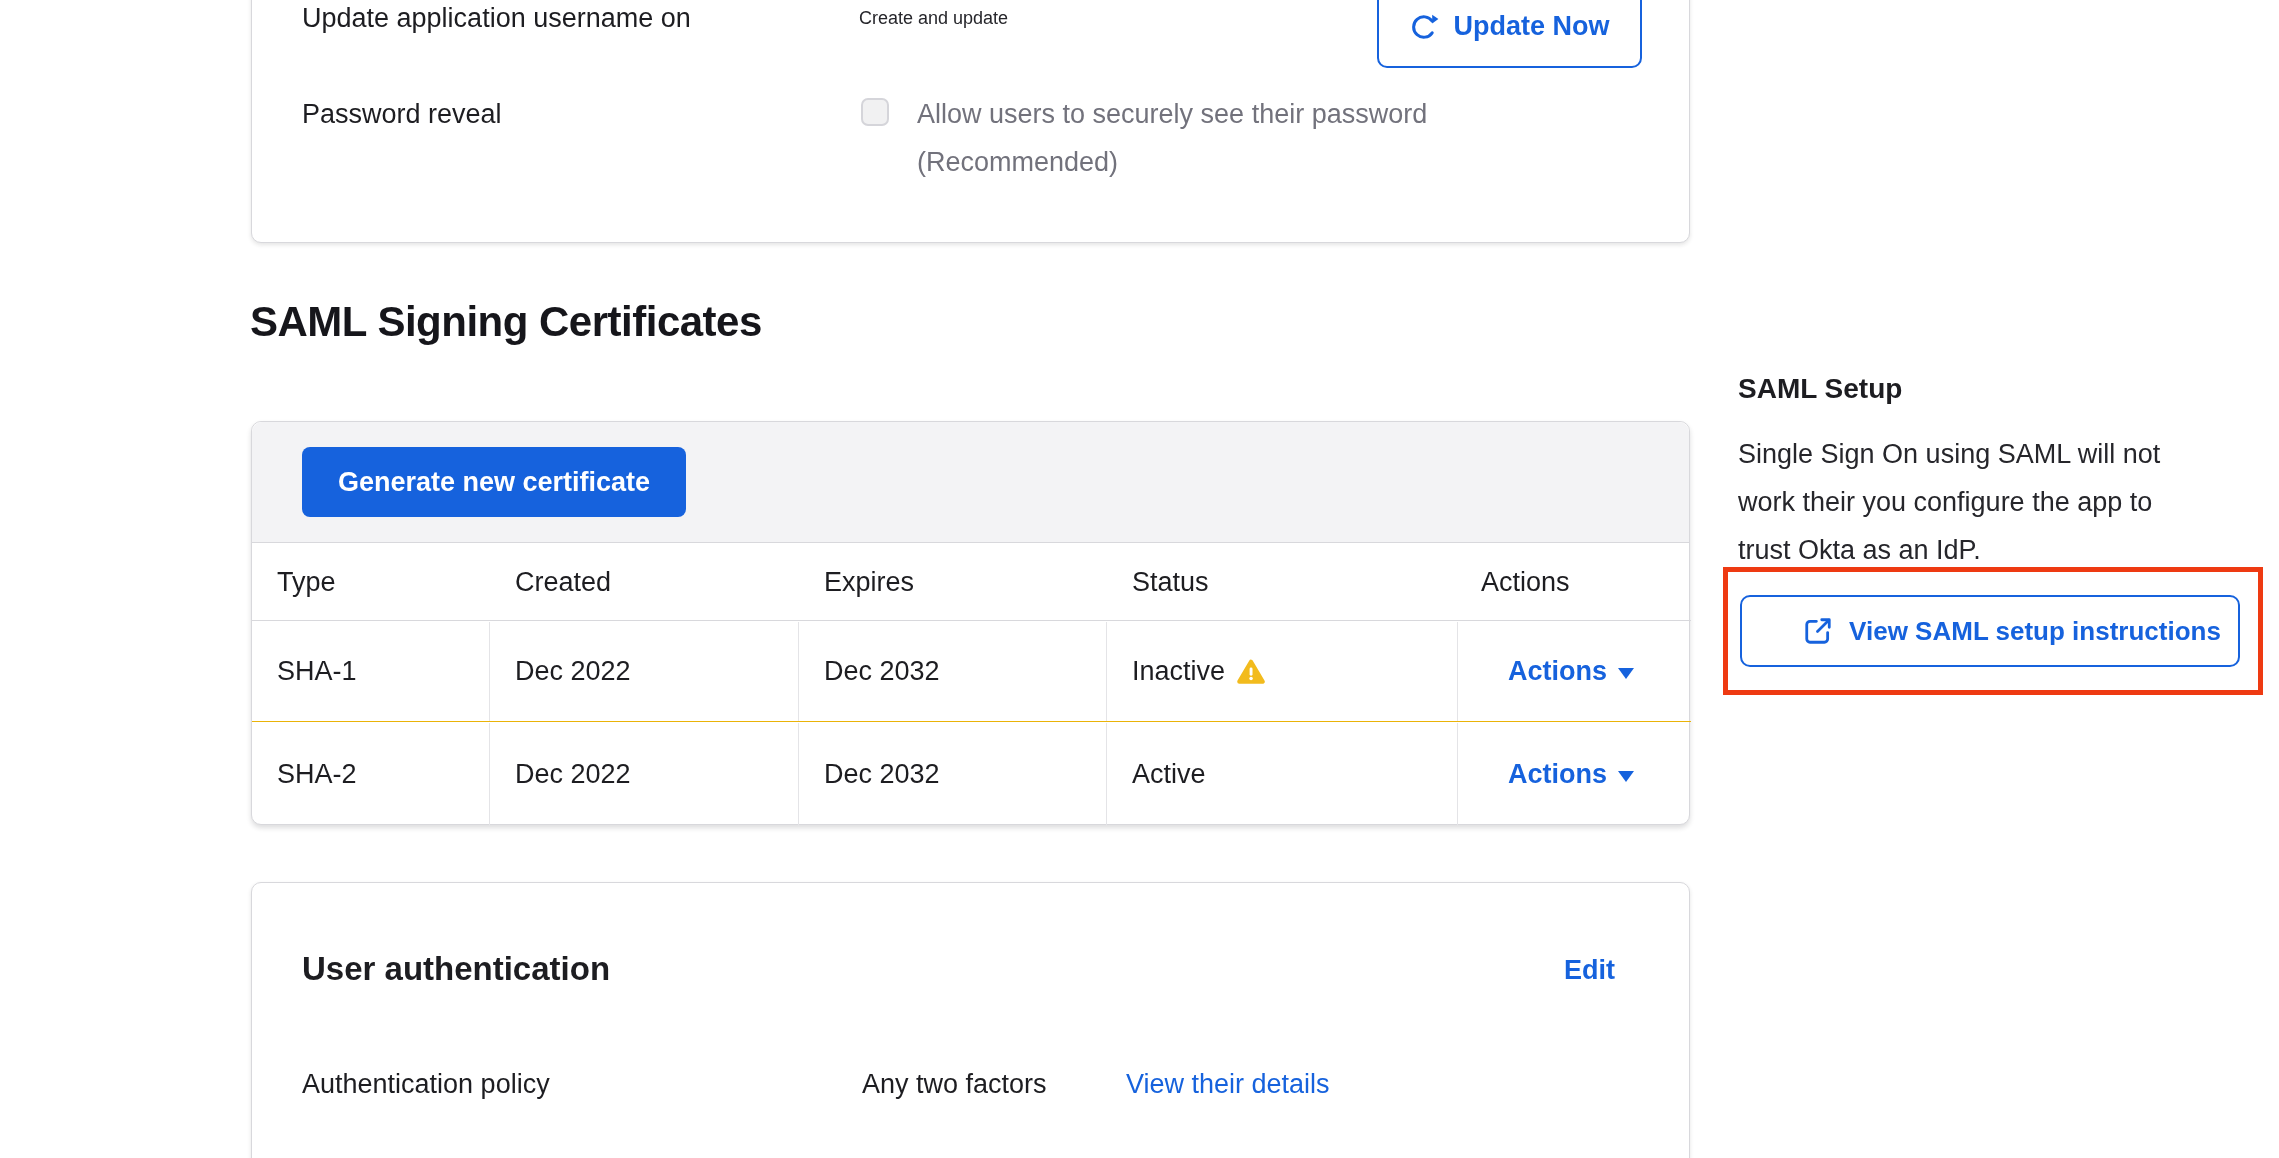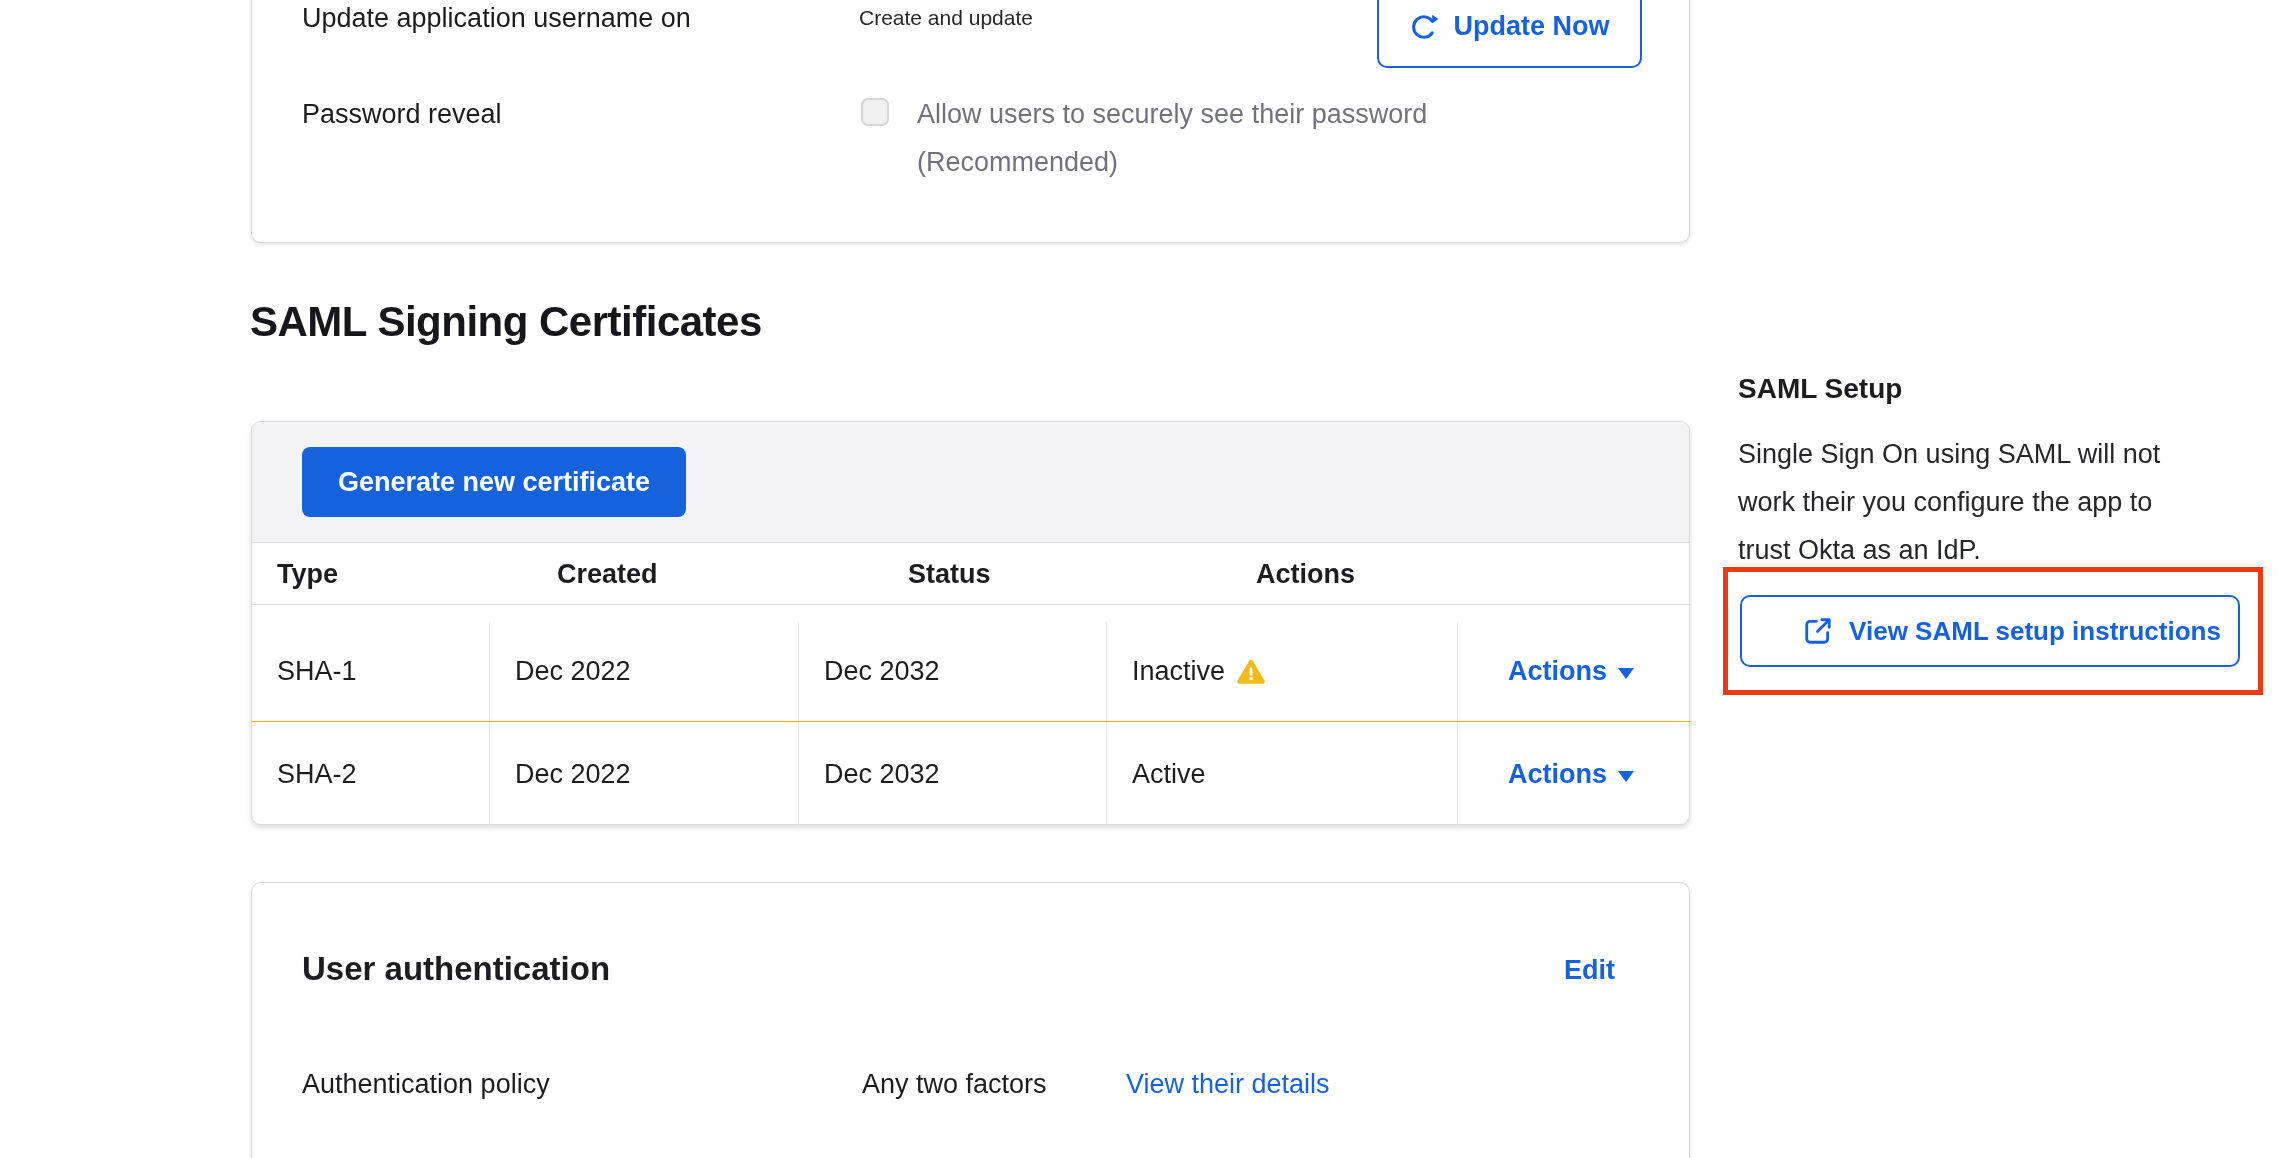--- a/index.html
+++ b/index.html
@@ -6,21 +6,21 @@
   html,body { background:#fff; }
   body { font-family:"Liberation Sans", sans-serif; color:#1d1d21; }
   .page { position:relative; width:2279px; height:1158px; overflow:hidden; background:#fff; }
 
   .card { position:absolute; background:#fff; border:1px solid #d8d8dc; border-radius:10px;
           box-shadow:0 2px 4px rgba(29,29,33,.12); }
 
   
   .top-panel { left:251px; top:-24px; width:1439px; height:267px; }
   .top-panel .lbl { position:absolute; font-size:27px; line-height:34px; color:#1d1d21; }
-  .top-panel .val { position:absolute; font-size:21px; line-height:34px; color:#26262b; }
+  .top-panel .val { position:absolute; font-size:18px; line-height:34px; color:#26262b; }
   .update-now { position:absolute; left:1125px; top:8px; width:265px; height:83px;
                 background:#fff; border:2px solid #1662dd; border-radius:10px;
                 display:flex; align-items:center; justify-content:center; gap:14px;
                 color:#1662dd; font-size:27px; font-weight:700; cursor:pointer; }
   .checkbox { position:absolute; left:609px; top:121px; width:28px; height:28px;
               background:#f1f1f2; border:2px solid #d5d5da; border-radius:7px; }
   .cb-text { position:absolute; left:665px; top:113px; font-size:27px; line-height:48px; color:#72727c; }
 
   
   .page-title { position:absolute; left:250px; top:298px; font-size:42px; font-weight:700;
@@ -28,21 +28,21 @@
 
   
   .cert-panel { left:251px; top:421px; width:1439px; height:404px; box-shadow:0 3px 5px rgba(29,29,33,.15); }
   .cert-band { position:absolute; left:0; top:0; width:100%; height:121px; background:#f3f3f5;
                border-bottom:1px solid #d8d8dc; border-radius:10px 10px 0 0; }
   .gen-btn { position:absolute; left:50px; top:25px; width:384px; height:70px; background:#1662dd;
              border:none; border-radius:8px; color:#fff; font-size:27px; font-weight:700;
              font-family:"Liberation Sans",sans-serif; display:flex; align-items:center; justify-content:center; cursor:pointer; }
   .trow { position:absolute; left:0; width:1439px; display:grid;
           grid-template-columns:238px 309px 308px 351px 233px; align-items:center; }
-  .trow.head { top:122px; height:61px; border-bottom:1px solid #d8d8dc; font-weight:700;gap:42px; }
+  .trow.head { top:122px; height:77px; border-bottom:1px solid #d8d8dc; font-weight:400; }
   .trow.r1 { top:200px; height:100px; border-bottom:1px solid #eab308; }
   .trow.r2 { top:301px; height:103px; }
   .tcell { font-size:27px; padding-left:25px; height:100%; display:flex; align-items:center; gap:12px; }
   .trow.r1 .tcell, .trow.r2 .tcell { border-right:1px solid #e4e4e7; }
   .trow.r1 .tcell:last-child, .trow.r2 .tcell:last-child { border-right:none; }
   .actions-cell { padding-left:50px !important; }
   .actions-link { display:flex; align-items:center; gap:11px; color:#1662dd; font-weight:700;
                   font-size:27px; cursor:pointer; }
   .chev { width:0; height:0; border-left:8px solid transparent; border-right:8px solid transparent;
           border-top:11px solid #1662dd; margin-top:3px; }
@@ -99,20 +99,21 @@
   <h1 class="page-title">SAML Signing Certificates</h1>
 
   <section class="card cert-panel">
     <div class="cert-band">
       <button class="gen-btn">Generate new certificate</button>
     </div>
 
     <div class="trow head">
       <div class="tcell">Type</div>
       <div class="tcell">Created</div>
+      <div class="tcell">Expires</div>
       <div class="tcell">Status</div>
       <div class="tcell" style="padding-left:23px;">Actions</div>
     </div>
 
     <div class="trow r1">
       <div class="tcell">SHA-1</div>
       <div class="tcell">Dec 2022</div>
       <div class="tcell">Dec 2032</div>
       <div class="tcell">
         <span>Inactive</span>

